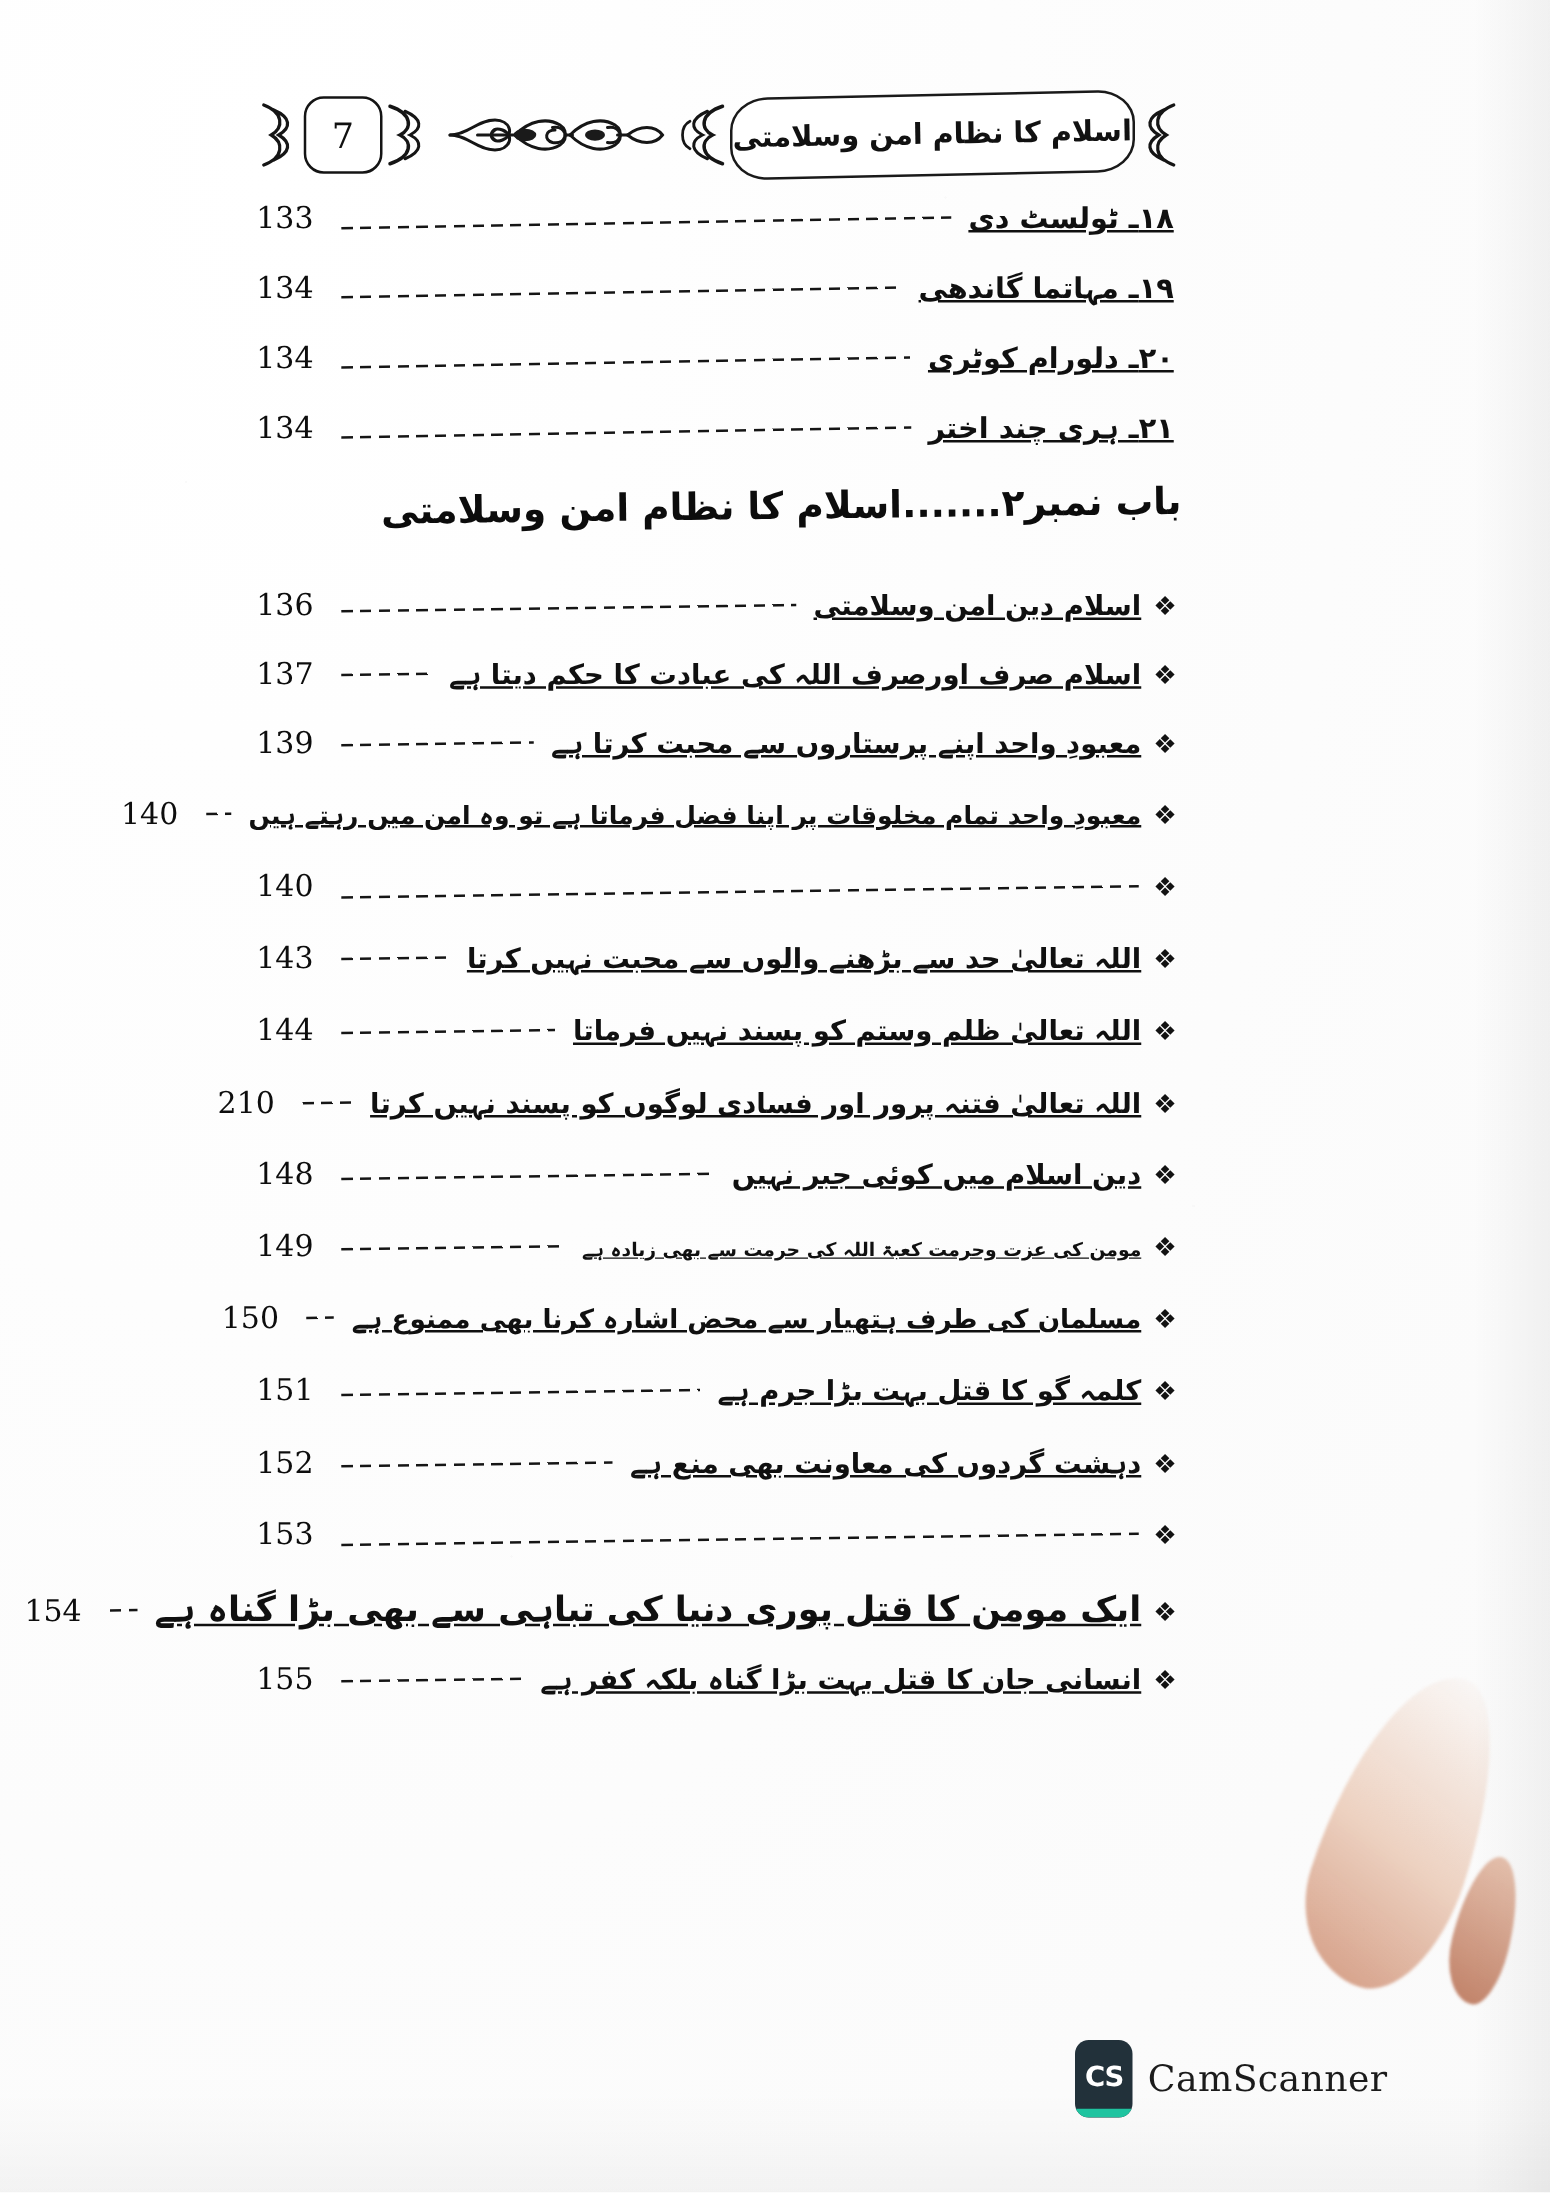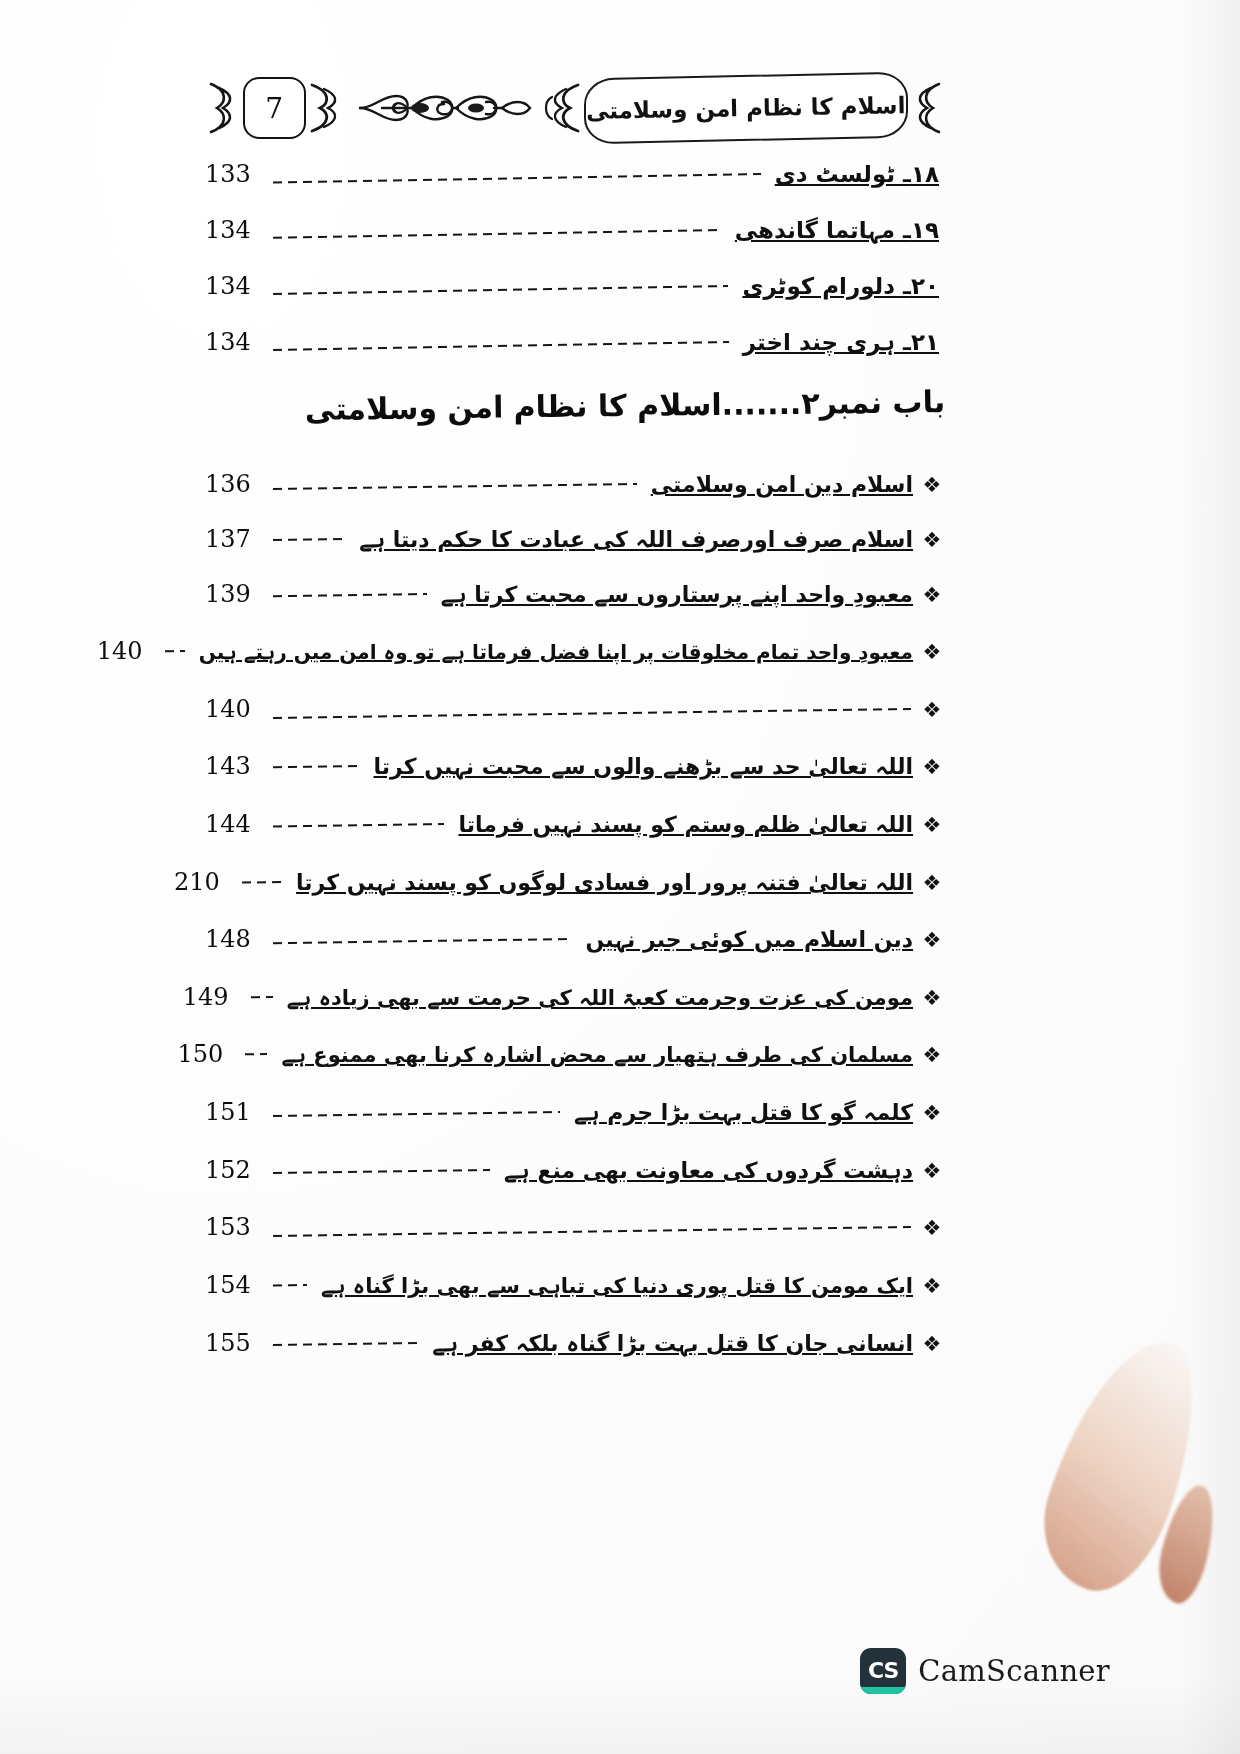--- a/index.html
+++ b/index.html
@@ -201,21 +201,21 @@
   .camscanner {
     position: absolute;
     right: 130px;
     bottom: 60px;
     display: flex;
     align-items: center;
     gap: 12px;
   }
   .cs-badge {
     width: 46px;
-    height: 46px;
+    height: 62px;
     border-radius: 11px;
     background: #22313a;
     position: relative;
     display: flex;
     align-items: center;
     justify-content: center;
     overflow: hidden;
   }
   .cs-badge::after {
     content: "";
@@ -384,21 +384,21 @@
 
   <div class="toc-row" style="left:205px; top:925px; width:740px;">
     <div class="bullet">❖</div>
     <div class="entry-text">دین اسلام میں کوئی جبر نہیں</div>
     <div class="leader" style="transform:rotate(-0.8deg);"></div>
     <div class="pagenum">148</div>
   </div>
 
   <div class="toc-row" style="left:205px; top:983px; width:740px;">
     <div class="bullet">❖</div>
-    <div class="entry-text" style="font-size:21px;">مومن کی عزت وحرمت کعبۃ اللہ کی حرمت سے بھی زیادہ ہے</div>
+    <div class="entry-text" style="font-size:15px;">مومن کی عزت وحرمت کعبۃ اللہ کی حرمت سے بھی زیادہ ہے</div>
     <div class="leader" style="transform:rotate(-0.8deg); min-width:22px;"></div>
     <div class="pagenum">149</div>
   </div>
 
   <div class="toc-row" style="left:205px; top:1040px; width:740px;">
     <div class="bullet">❖</div>
     <div class="entry-text" style="font-size:21px;">مسلمان کی طرف ہتھیار سے محض اشارہ کرنا بھی ممنوع ہے</div>
     <div class="leader" style="transform:rotate(-0.8deg); min-width:22px;"></div>
     <div class="pagenum">150</div>
   </div>
@@ -418,21 +418,21 @@
   </div>
 
   <div class="toc-row" style="left:205px; top:1213px; width:740px;">
     <div class="bullet">❖</div>
     <div class="leader" style="transform:rotate(-0.8deg); min-width:22px;"></div>
     <div class="pagenum">153</div>
   </div>
 
   <div class="toc-row" style="left:205px; top:1271px; width:740px;">
     <div class="bullet">❖</div>
-    <div class="entry-text" style="font-size:21px;">ایک مومن کا قتل پوری دنیا کی تباہی سے بھی بڑا گناہ ہے</div>
+    <div class="entry-text" style="font-size:28px;">ایک مومن کا قتل پوری دنیا کی تباہی سے بھی بڑا گناہ ہے</div>
     <div class="leader" style="transform:rotate(-0.8deg); min-width:22px;"></div>
     <div class="pagenum">154</div>
   </div>
 
   <div class="toc-row" style="left:205px; top:1329px; width:740px;">
     <div class="bullet">❖</div>
     <div class="entry-text">انسانی جان کا قتل بہت بڑا گناہ بلکہ کفر ہے</div>
     <div class="leader" style="transform:rotate(-0.8deg);"></div>
     <div class="pagenum">155</div>
   </div>

